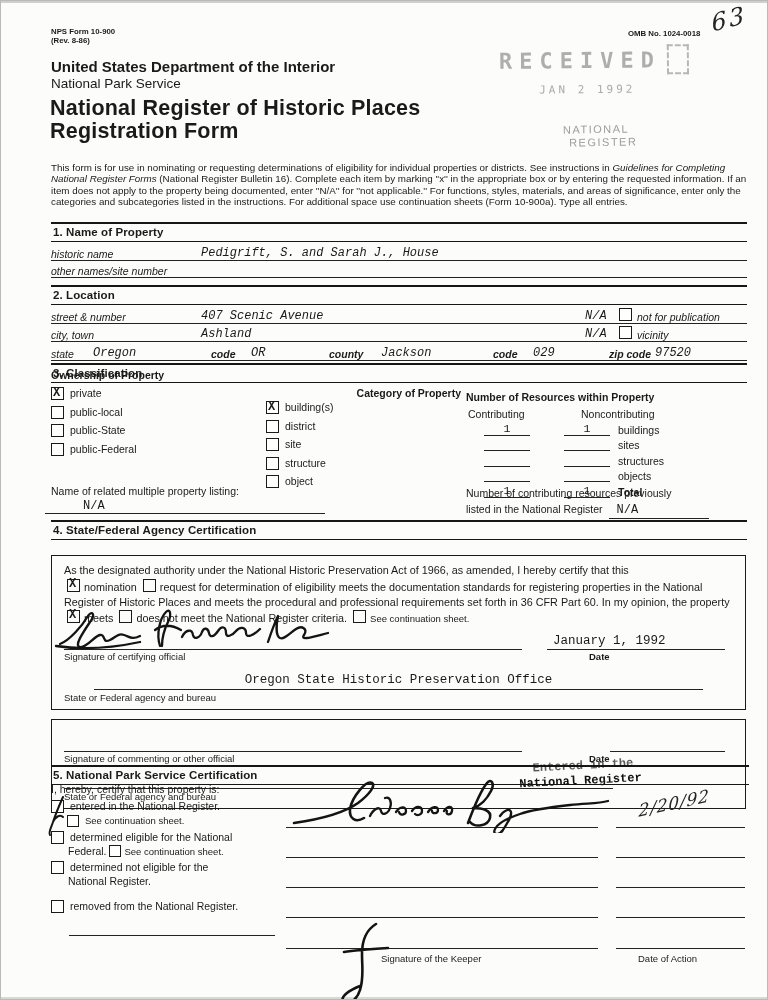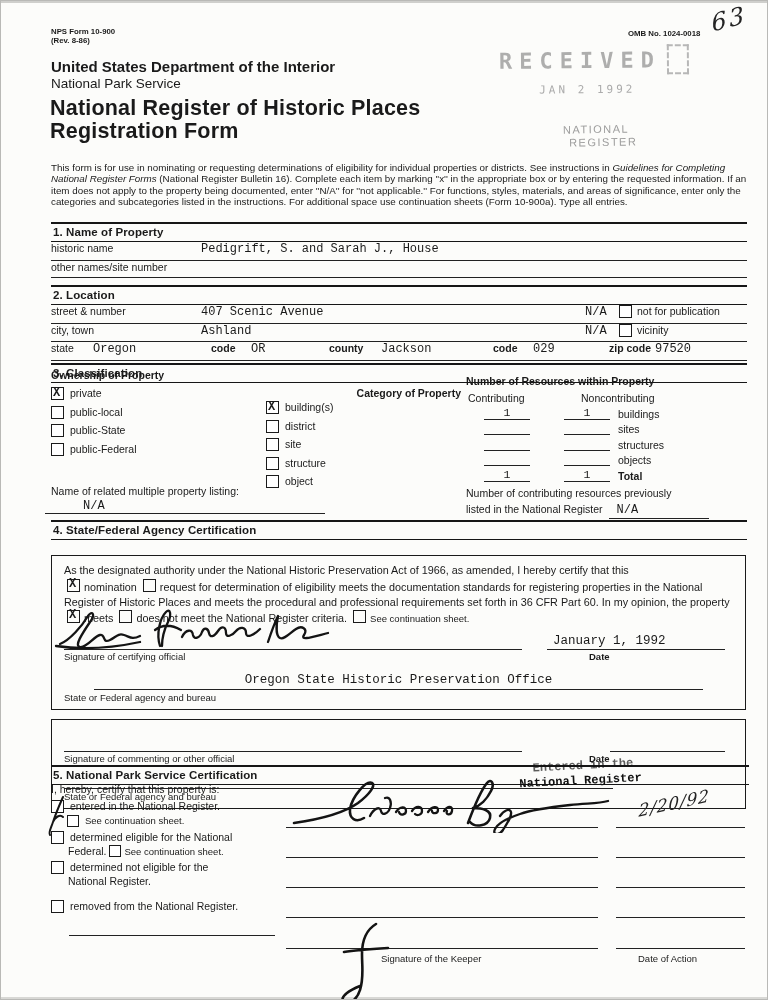--- a/index.html
+++ b/index.html
@@ -23,21 +23,21 @@
   .cb{
     display:inline-block; width:11px; height:11px; border:1.4px solid #1a1a1a;
     background:#fff; vertical-align:-2px; position:relative; flex:none;
   }
   .cb .mk{
     position:absolute; left:1px; top:-2.5px;
     font-family:"Liberation Mono","DejaVu Sans Mono",monospace;
     font-size:12px; font-weight:bold; line-height:14px;
   }
   .cb-row{display:flex; gap:6px; align-items:flex-start; margin-bottom:5.5px; font-size:10.5px; line-height:12px;}
-  .frow{display:flex; border-bottom:1.4px solid #222;}
+  .frow{display:flex; align-items:flex-end; border-bottom:1.4px solid #222;font-style:italic;}
   .rr{display:flex; align-items:flex-end; height:15.5px;}
   .rc{width:46px; margin-left:18px; text-align:center; border-bottom:1.4px solid #222; font-size:11.5px; line-height:13px;}
   .rn{width:46px; margin-left:34px; text-align:center; border-bottom:1.4px solid #222; font-size:11.5px; line-height:13px;}
   .rl{margin-left:8px; font-size:10.5px;}
   .certbox{border:1.6px solid #1a1a1a; padding:7px 12px 6px 12px; box-sizing:border-box; width:695px; background:transparent;}
   .certbox p{margin:0; font-size:10.8px; line-height:15.5px;}
   .icb{display:inline-block; width:11px; height:11px; border:1.4px solid #1a1a1a; vertical-align:-1.5px; margin:0 4px 0 3px; position:relative;}
   .icb .mk{position:absolute; left:1px; top:-3px; font-family:"Liberation Mono","DejaVu Sans Mono",monospace; font-size:12px; font-weight:bold;}
   .sigpath{stroke:#141414; stroke-width:2.3; fill:none; stroke-linecap:round; stroke-linejoin:round;}
   .hand{font-family:"DejaVu Serif", serif; font-style:italic; color:#242424;}
@@ -180,21 +180,21 @@
           <span>structure</span>
         </div>
       <div class="cb-row">
           <span class="cb">
             <span class="mk"></span>
           </span>
           <span>object</span>
         </div>
     </div>
 
-    <div class="abs" style="left:415px; top:12px; width:281px;">
+    <div class="abs" style="left:415px; top:28px; width:281px;">
       <div class="lbl b">Number of Resources within Property</div>
       <div style="display:flex; margin-top:5px;">
         <span class="lbl" style="width:95px; margin-left:2px;">Contributing</span>
         <span class="lbl" style="margin-left:18px;">Noncontributing</span>
       </div>
       <div class="rr">
         <span class="rc mono">1</span>
           <span class="rn mono">1</span>
           <span class="rl">buildings</span>
       </div>

